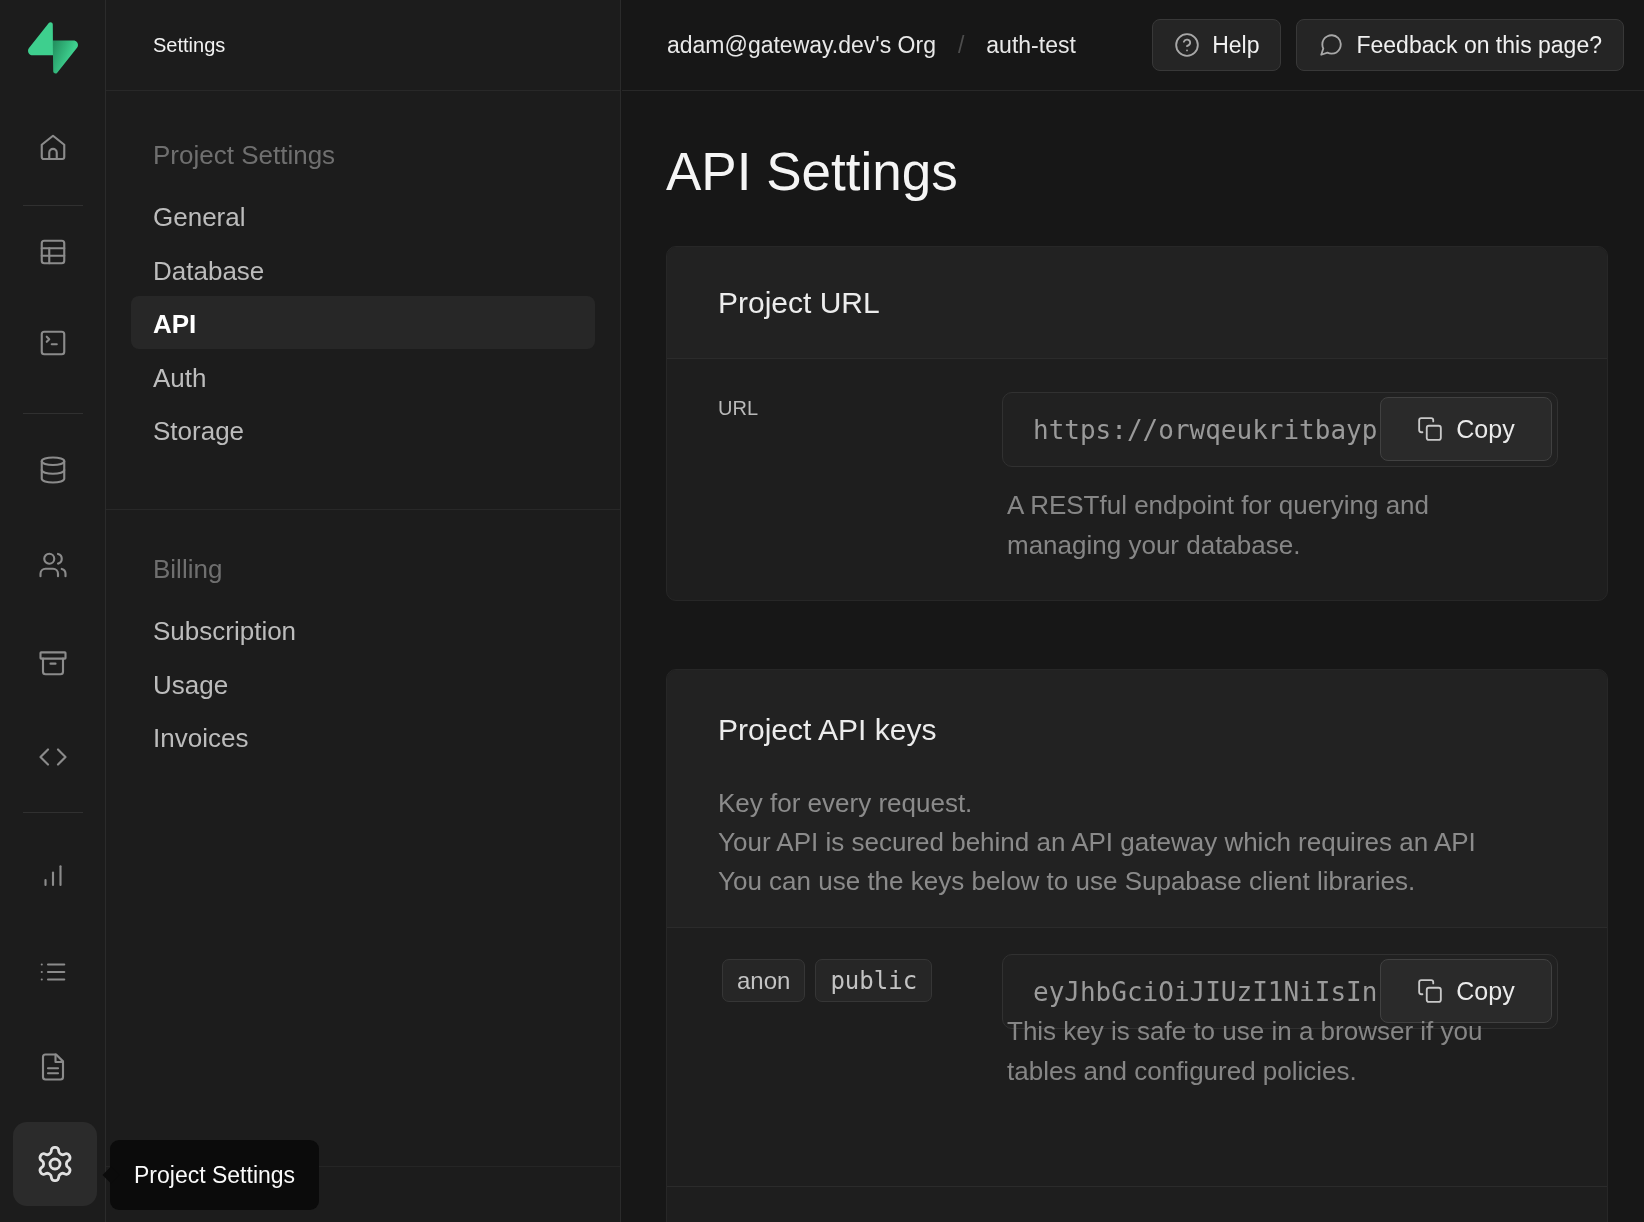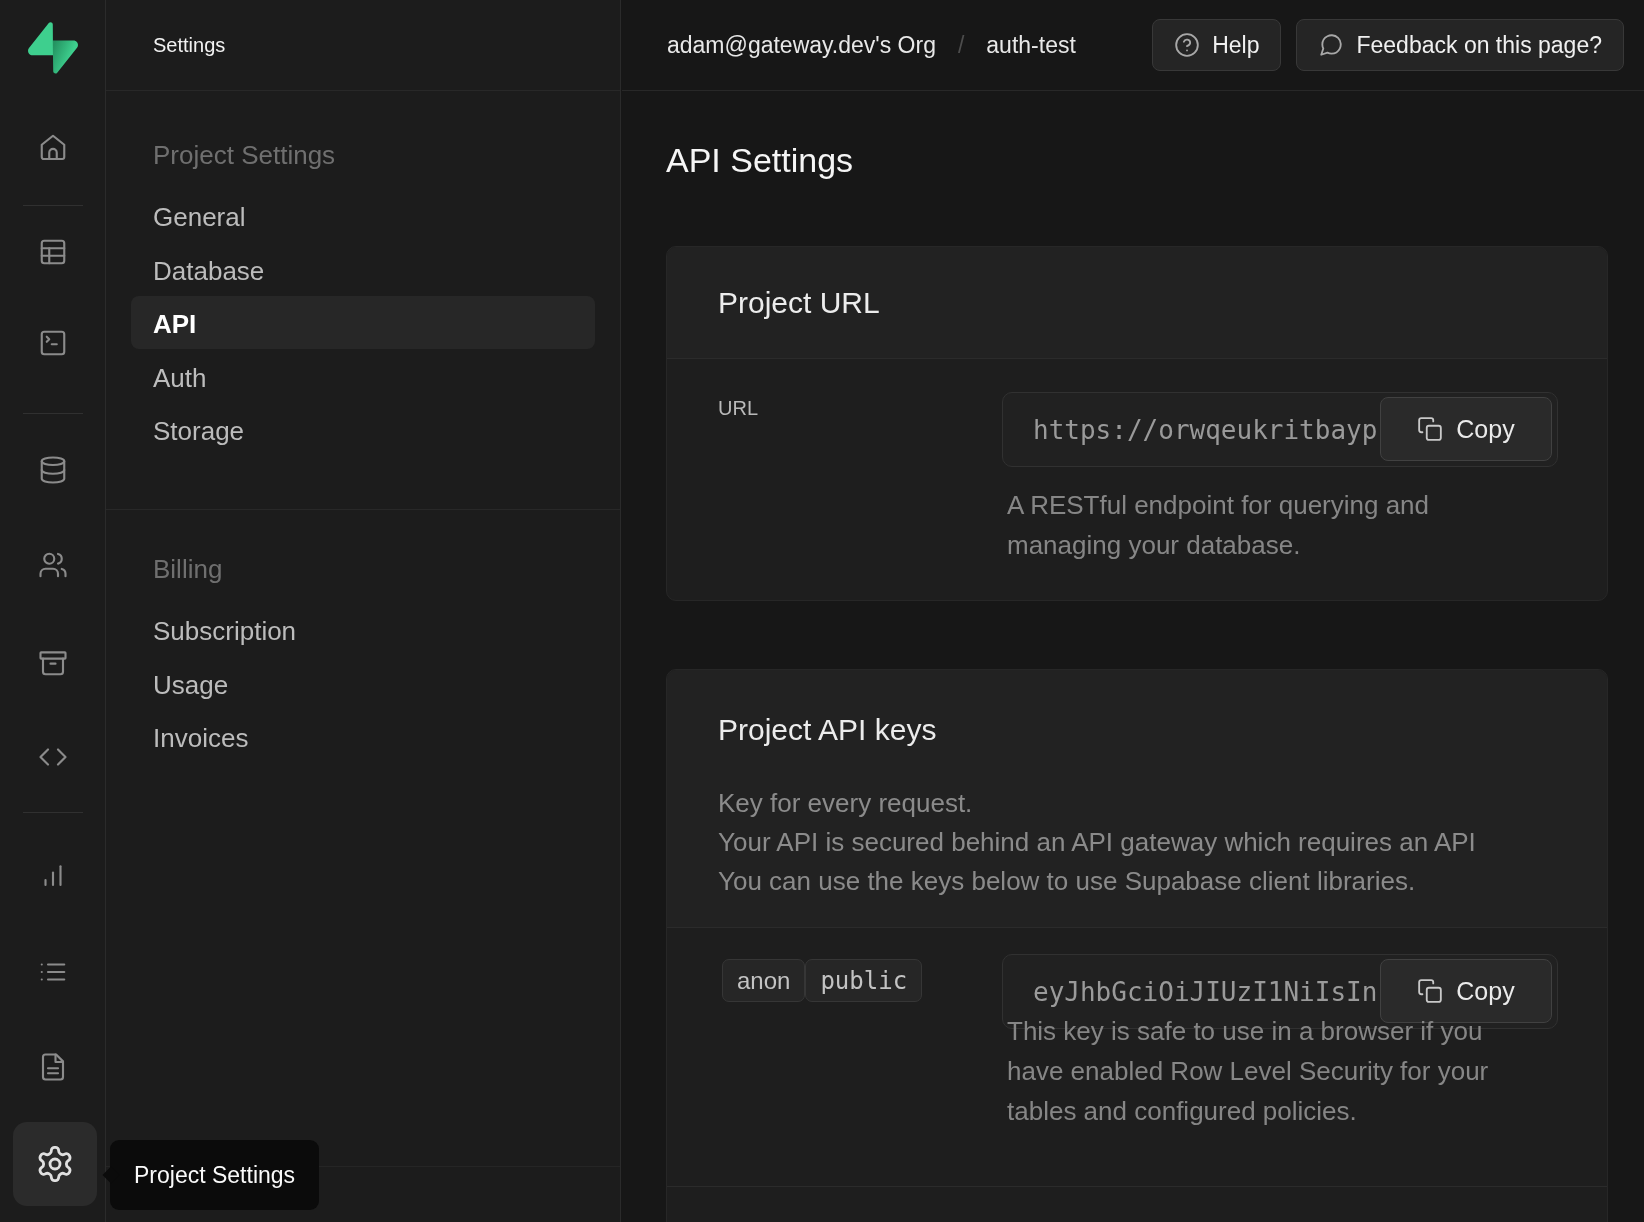--- a/index.html
+++ b/index.html
@@ -54,21 +54,21 @@
   .crumb { font-size:23px; color:#e8e8e8; white-space:nowrap; cursor:pointer; }
   .crumb-sep { font-size:23px; color:#4d4d4d; margin:0 22px; }
   .topbar-actions { margin-left:auto; display:flex; gap:15px; }
   .tbtn { height:52px; display:flex; align-items:center; gap:12px;
     background:#252525; border:1px solid #383838; border-radius:8px;
     padding:0 21px; font-size:23px; color:#f0f0f0; white-space:nowrap; cursor:pointer; }
   .tbtn svg { width:26px; height:26px; color:#a8a8a8; }
 
   
   .main { position:absolute; left:622px; top:91px; right:0; bottom:0; background:#171717; overflow:hidden; }
-  .page-title { position:absolute; left:44px; top:50px; font-size:34px; font-weight:400; color:#f5f5f5; }
+  .page-title { position:absolute; left:44px; top:50px; font-size:53px; font-weight:400; color:#f5f5f5; }
 
   .card { position:absolute; left:44px; width:942px; background:#1e1e1e;
     border:1px solid #272727; border-radius:10px; overflow:hidden; }
   .card1 { top:155px; height:355px; }
   .card2 { top:578px; height:640px; }
   .card-head1 { height:112px; background:#222222; border-bottom:1px solid #2b2b2b;
     display:flex; align-items:center; padding-left:51px; }
   .card-title { font-size:30px; font-weight:400; color:#ececec; }
   .card-head2 { height:258px; background:#222222; border-bottom:1px solid #2b2b2b;
     padding:42px 51px 0; }
@@ -80,21 +80,21 @@
     background:#212121; border:1px solid #313131; border-radius:10px;
     display:flex; align-items:center; padding-left:30px; overflow:hidden; }
   .inputbox .val { font-size:26px; color:#9a9a9a; white-space:nowrap; overflow:hidden; margin-right:178px; }
   .copy-btn { position:absolute; right:5px; top:4px; height:64px; width:172px;
     background:#2a2a2a; border:1px solid #414141; border-radius:8px;
     display:flex; align-items:center; justify-content:center; gap:13px;
     font-size:25px; color:#eaeaea; cursor:pointer; }
   .copy-btn svg { width:26px; height:26px; color:#c9c9c9; }
   .input-desc { position:absolute; left:340px; font-size:26px; line-height:40px; color:#868686; }
 
-  .badges { position:absolute; left:55px; display:flex; }
+  .badges { position:absolute; left:55px; display:flex; gap:10px; }
   .badge { height:43px; display:flex; align-items:center; padding:0 14px;
     background:#262626; border:1px solid #363636; border-radius:7px;
     font-size:24px; color:#c3c3c3; }
   .row-div { position:absolute; left:0; right:0; border-top:1px solid #2b2b2b; }
 </style>
 </head>
 <body>
 
 <div id="app">
 
@@ -291,21 +291,20 @@
           <svg viewBox="0 0 24 24" fill="none" stroke="currentColor" stroke-width="1.7" stroke-linecap="round" stroke-linejoin="round">
               <rect x="9" y="9" width="13" height="13" rx="2"></rect>
               <path d="M5 15H4a2 2 0 0 1-2-2V4a2 2 0 0 1 2-2h9a2 2 0 0 1 2 2v1"></path>
             </svg>
           <span>Copy</span>
         </button>
       </div>
 
       <div class="input-desc" style="top:341px">
         <div>This key is safe to use in a browser if you</div>
-        <div>have enabled Row Level Security for your</div>
         <div>tables and configured policies.</div>
       </div>
 
       <div class="row-div" style="top:516px"></div>
     </section>
   </main>
 
 </div>
 
 </body></html>

